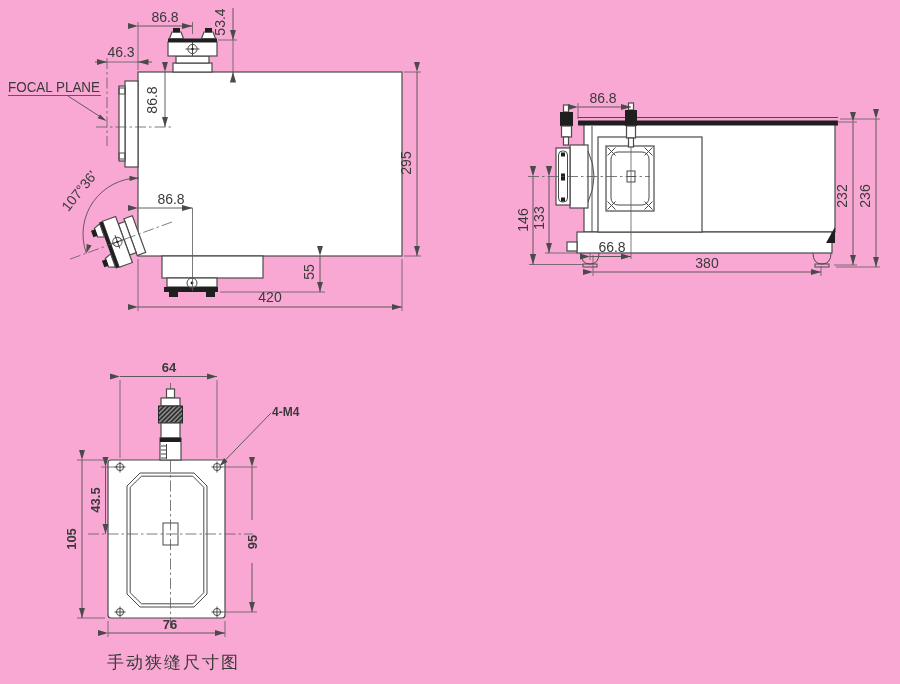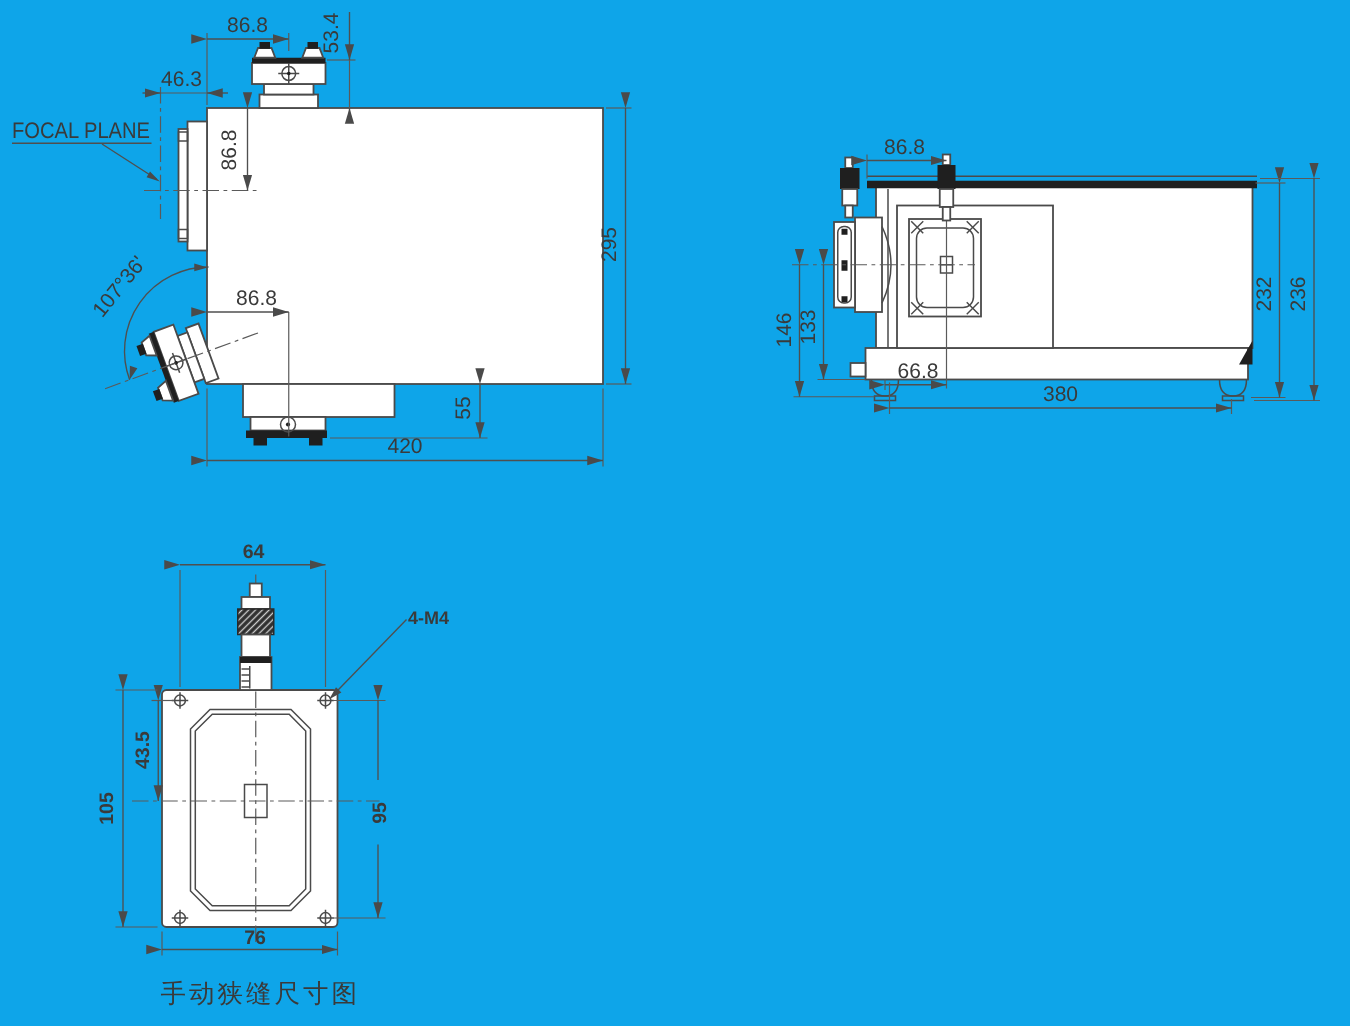--- a/index.html
+++ b/index.html
@@ -1,16 +1,16 @@
 <!DOCTYPE html>
 <html><head>
 <meta charset="utf-8">
 <style>
   html,body{margin:0;padding:0;background:#ffffff;}
-  .canvas{position:relative;width:900px;height:684px;background:#0ea5e9;overflow:hidden;
+  .canvas{position:relative;width:900px;height:684px;background:#f9a8d4;overflow:hidden;
           font-family:"Liberation Sans", sans-serif;}
   svg{position:absolute;left:0;top:0;}
   svg text{font-family:"Liberation Sans", sans-serif;font-size:14px;fill:#3a3a3a;}
   .outline{fill:#ffffff;stroke:#4a4a4a;stroke-width:1.2;}
   .thin{fill:none;stroke:#4a4a4a;stroke-width:1;}
   .dim{fill:none;stroke:#4f4f4f;stroke-width:0.9;}
   .ext{fill:none;stroke:#5a5a5a;stroke-width:0.8;}
   .cline{fill:none;stroke:#5a5a5a;stroke-width:0.8;stroke-dasharray:11 3 2.5 3;}
   .dark{fill:#1f1f1f;stroke:none;}
   .arrowfill{fill:#4a4a4a;stroke:none;}

